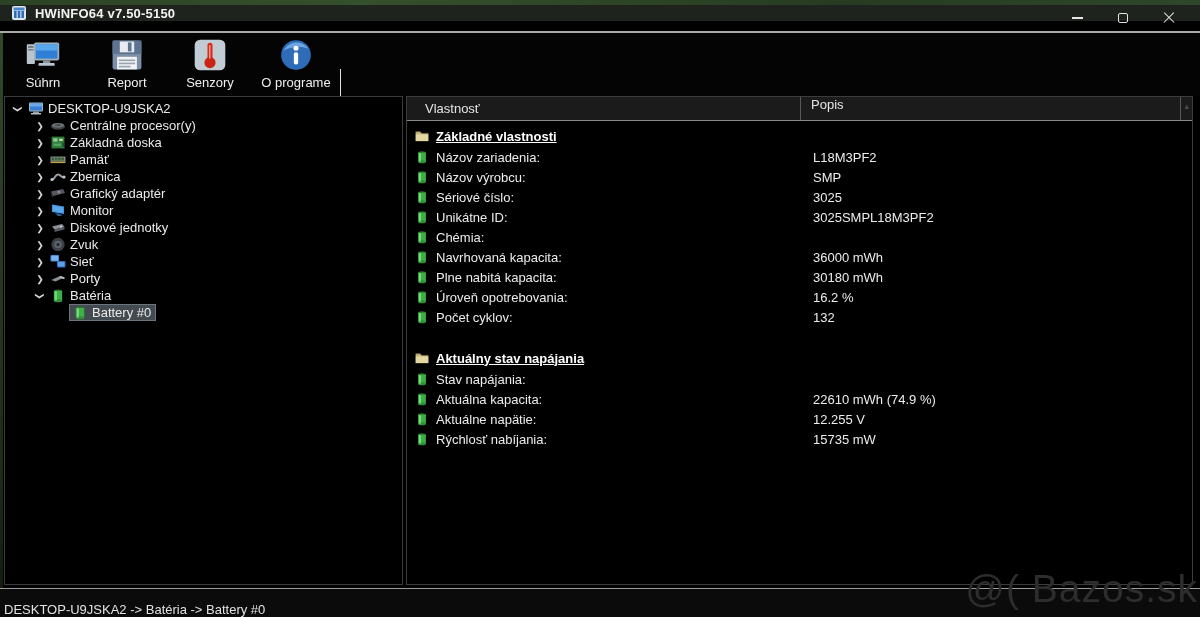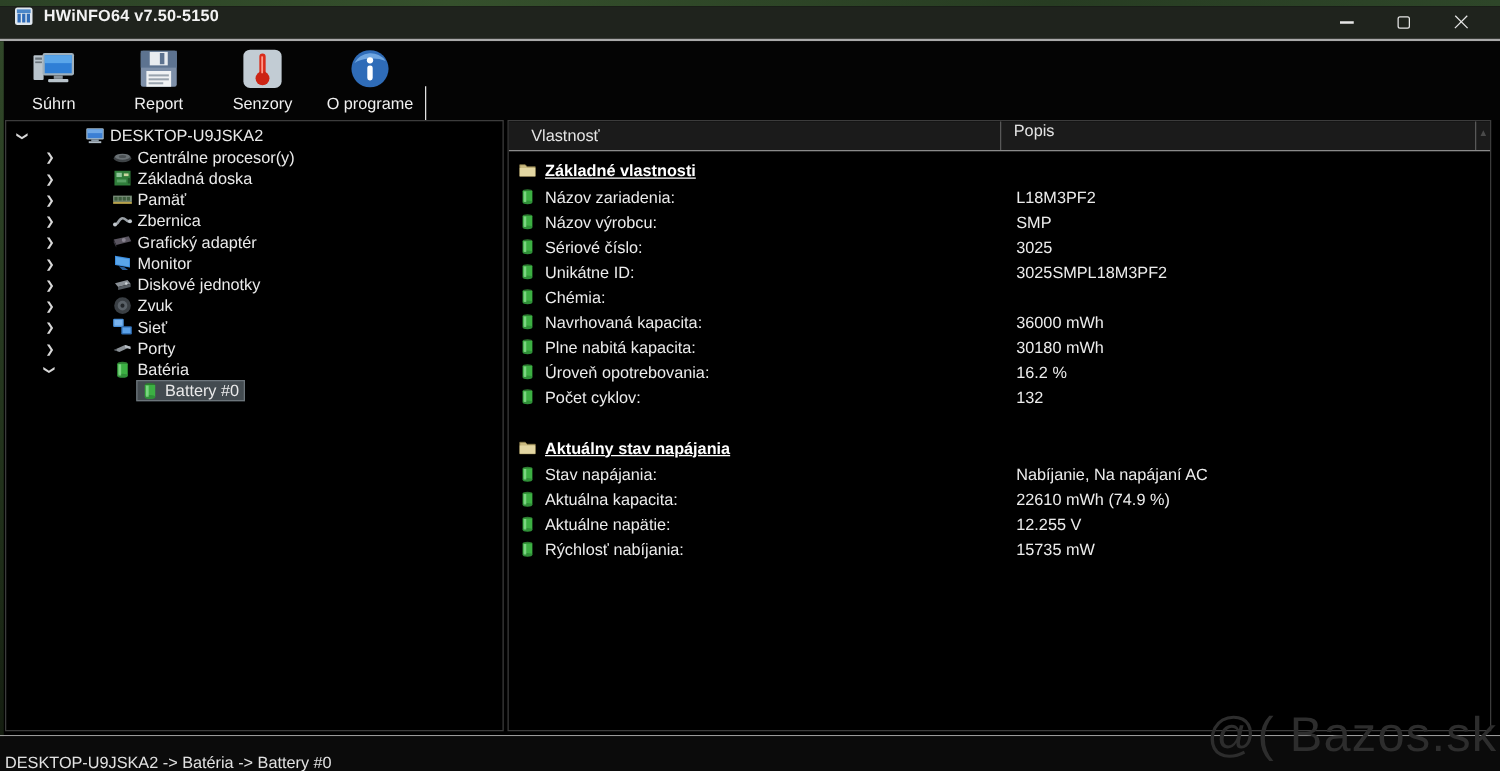--- a/index.html
+++ b/index.html
@@ -7,22 +7,22 @@
               font-family:"Liberation Sans", sans-serif; }
   #window { position:absolute; left:0; top:0; width:1200px; height:617px; background:#000; }
 
   
   #top-edge { position:absolute; left:0; top:0; width:1200px; height:5px;
               background:linear-gradient(90deg,#2c4226,#35502c 30%,#273c22 70%,#2e4629); }
   #left-edge { position:absolute; left:0; top:33px; width:3px; height:557px;
                background:linear-gradient(#314829,#1d2b17 80%,#141d10); }
 
   
-  #titlebar { position:absolute; left:0; top:5px; width:1200px; height:26px;
-              background:#1f231d; display:flex; align-items:flex-start; }
+  #titlebar { position:absolute; left:0; top:5px; width:1200px; height:16px;
+              background:#1f231d; display:flex; align-items:flex-end; }
   #app-icon { width:16px; height:16px; margin-left:11px; }
   #title-text { color:#f2f2f2; font-size:13px; font-weight:bold; margin-left:8px; letter-spacing:.2px; }
   #window-controls { position:absolute; right:8px; top:0; height:26px; display:flex; align-items:center; }
   .wc-btn { width:46px; height:24px; display:flex; align-items:center; justify-content:center; cursor:default; }
   .glyph-minimize { width:11px; height:1.5px; background:#e6e6e6; }
   .glyph-maximize { width:10px; height:10px; border:1.2px solid #e6e6e6; border-radius:2px; }
   .glyph-close { position:relative; width:12px; height:12px; }
   .glyph-close::before, .glyph-close::after { content:""; position:absolute; left:-1px; top:5px;
       width:14px; height:1.4px; background:#e6e6e6; }
   .glyph-close::before { transform:rotate(45deg); }
@@ -40,21 +40,21 @@
   #toolbar-sep { position:absolute; left:340px; top:36px; width:1px; height:58px; background:#e2e2e2; }
 
   
   #tree-panel { position:absolute; left:4px; top:96px; width:399px; height:489px;
                 background:#000; border:1px solid #3c3c3c; overflow:hidden; }
   #prop-panel { position:absolute; left:406px; top:96px; width:787px; height:489px;
                 background:#000; border:1px solid #3c3c3c; overflow:hidden; }
 
   
   #tree { padding-top:3px; }
-  .tree-row { height:17px; display:flex; align-items:center; color:#eaeaea; font-size:13px; white-space:nowrap;gap:40px; }
+  .tree-row { height:17px; display:flex; align-items:center; color:#eaeaea; font-size:13px; white-space:nowrap; }
   .chev { width:14px; display:inline-flex; justify-content:center; color:#d8d8d8; font-size:9px; }
   .chev.expanded { transform:rotate(90deg); }
   .chev.leaf { visibility:hidden; }
   .node-box { display:flex; align-items:center; gap:4px; padding:0 4px 0 2px; height:17px; border:1px solid transparent; }
   .node-box.selected { background:#434b50; border:1px solid #6c757b; }
   .ticon { width:16px; height:15px; display:inline-flex; }
   .ticon svg { width:16px; height:15px; }
 
   
   #panel-header { height:24px; background:#1b1b1b; border-bottom:1px solid #8a8a8a;
@@ -491,21 +491,20 @@
         <div class="prop-row">
     <span class="picon">
             <svg viewBox="0 0 14 14">
               <ellipse cx="7" cy="2.8" rx="3.9" ry="1.5" fill="#2c7a30"></ellipse>
               <rect x="3.1" y="2.8" width="7.8" height="9" fill="#3cb043"></rect>
               <ellipse cx="7" cy="11.8" rx="3.9" ry="1.5" fill="#2f9038"></ellipse>
               <rect x="4" y="3.2" width="2" height="8.4" fill="#90e295" opacity="0.75"></rect>
             </svg>
           </span>
     <span class="plabel">Stav napájania:</span>
-    <span class="pvalue">Nabíjanie, Na napájaní AC</span>
   </div>
         <div class="prop-row">
     <span class="picon">
             <svg viewBox="0 0 14 14">
               <ellipse cx="7" cy="2.8" rx="3.9" ry="1.5" fill="#2c7a30"></ellipse>
               <rect x="3.1" y="2.8" width="7.8" height="9" fill="#3cb043"></rect>
               <ellipse cx="7" cy="11.8" rx="3.9" ry="1.5" fill="#2f9038"></ellipse>
               <rect x="4" y="3.2" width="2" height="8.4" fill="#90e295" opacity="0.75"></rect>
             </svg>
           </span>

